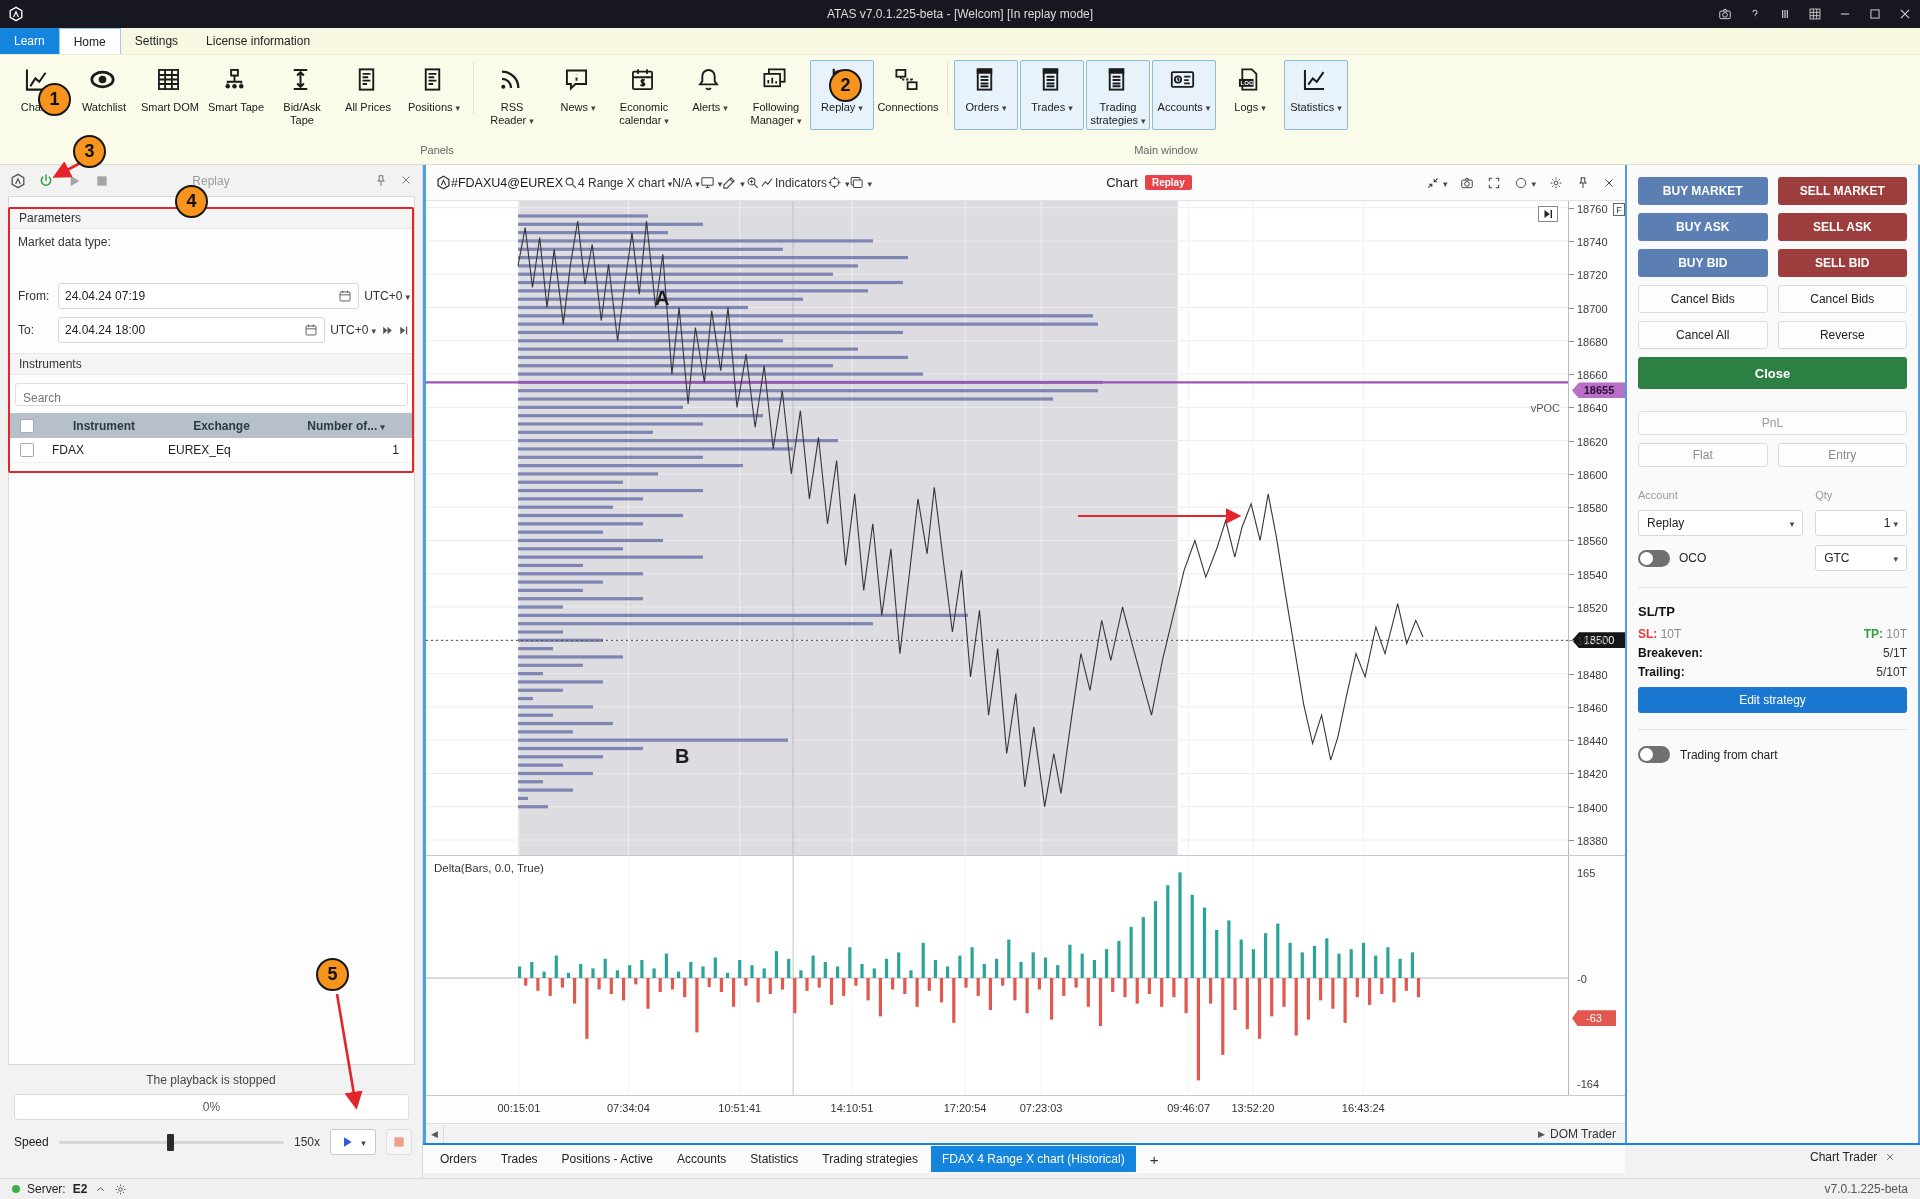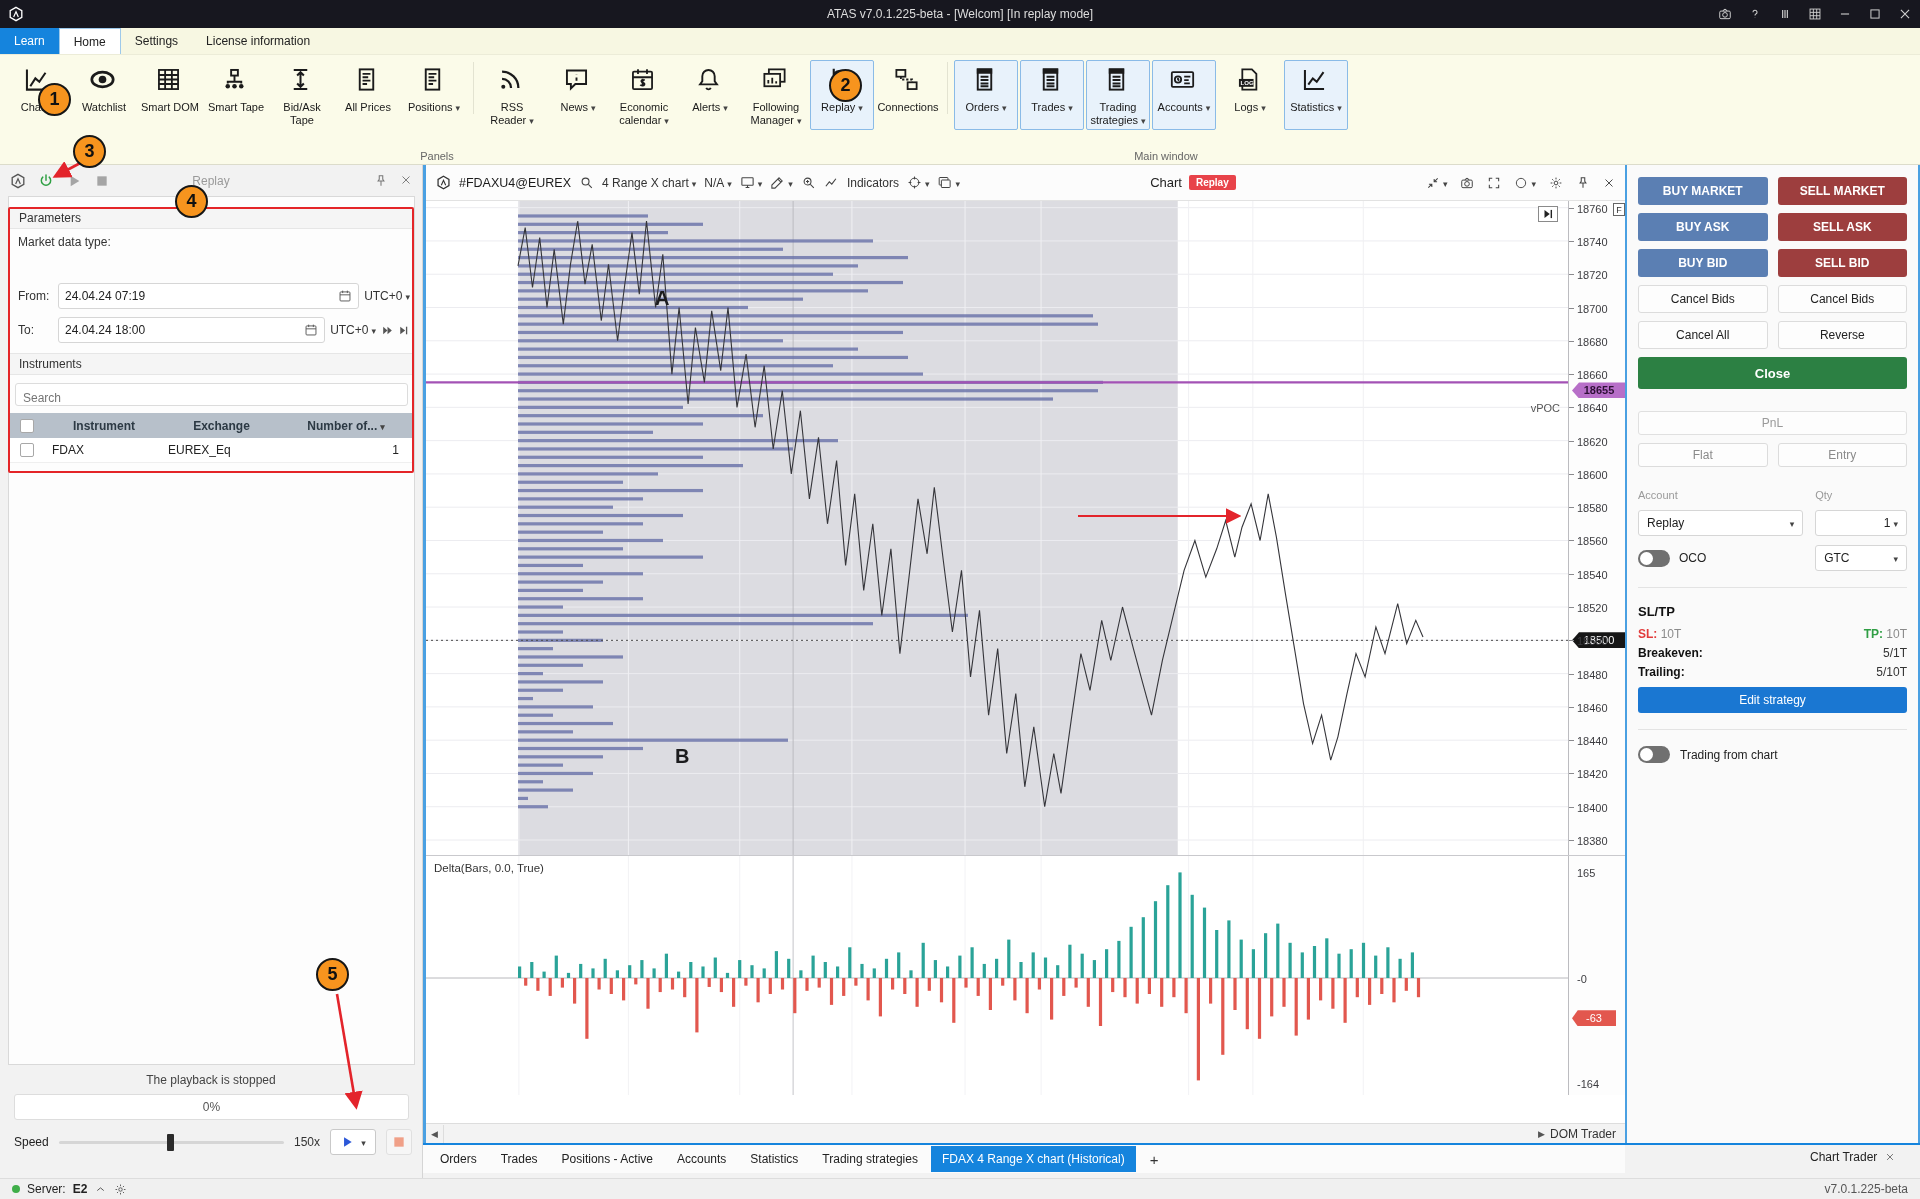--- a/index.html
+++ b/index.html
@@ -21,21 +21,21 @@
   .mtab.active{background:#fff;border:1px solid #9ec9ea;border-bottom:none;}
   
   .ribbon{position:absolute;left:0;top:55px;width:1920px;height:110px;background:#fbfbe9;border-bottom:1px solid #dcdccb;z-index:3;}
   .ribbon-items{display:flex;align-items:stretch;padding:5px 0 0 6px;}
   .ritem{width:64px;margin-right:2px;display:flex;flex-direction:column;align-items:center;gap:5px;padding:5px 1px 3px;border:1px solid transparent;border-radius:2px;}
   .ritem.active{background:#e8f2fb;border-color:#8abbe7;}
   .ric{width:30px;height:30px;color:#1b1b1b;}
   .ric svg{width:27px;height:27px;}
   .rlabel{font-size:11px;color:#1a1a1a;text-align:center;line-height:1.15;}
   .rsep{width:1px;background:#e3e3d1;margin:2px 6px 16px 5px;}
-  .rgroup-label{position:absolute;bottom:2px;font-size:11px;color:#666;text-align:center;}
+  .rgroup-label{position:absolute;bottom:8px;font-size:11px;color:#666;text-align:center;}
   
   .left-panel{position:absolute;left:0;top:165px;width:423px;height:1013px;background:#f2f2f2;border-right:1px solid #d5d5d5;}
   .lp-header{height:31px;display:flex;align-items:center;gap:12px;padding:0 10px;position:relative;}
   .lp-header span[data-icon]{width:16px;height:16px;}
   .lp-title{position:absolute;left:50%;transform:translateX(-50%);color:#9a9a9a;font-size:12px;}
   .lp-right{margin-left:auto;display:flex;gap:12px;color:#777;}
   .lp-box{position:absolute;left:8px;top:31px;width:407px;height:869px;background:#fdfdfd;border:1px solid #d9d9d9;}
   .sec-hdr{position:absolute;left:0;right:0;height:22px;background:#f5f5f5;border-top:1px solid #e6e6e6;border-bottom:1px solid #e6e6e6;display:flex;align-items:center;padding-left:10px;color:#333;}
   .fld-label{position:absolute;left:9px;color:#333;}
   .ddl{display:flex;align-items:center;background:#fff;border:1px solid #d6d6d6;border-radius:3px;padding:0 8px;color:#222;}
@@ -66,21 +66,21 @@
   .playbtn span[data-icon]{width:14px;height:14px;color:#2b57d8;}
   .stopbtn{width:26px;height:26px;background:#f6f6f6;border:1px solid #e0e0e0;border-radius:3px;display:flex;align-items:center;justify-content:center;color:#f0a088;}
   .stopbtn span{width:16px;height:16px;}
   
   .statusbar{position:absolute;left:0;top:1178px;width:1920px;height:21px;background:#f0f0f0;border-top:1px solid #ddd;display:flex;align-items:center;gap:7px;padding:0 12px;}
   .gdot{width:8px;height:8px;border-radius:50%;background:#3fae49;}
   .sb-ic{width:13px;height:13px;color:#555;}
   .sb-ver{margin-left:auto;color:#555;}
   
   .main-window{position:absolute;left:423px;top:165px;width:1202px;height:978px;background:#fff;border-left:3px solid #4aa0e2;}
-  .chart-header{height:36px;background:#fcfcfc;border-bottom:1px solid #e2e2e2;display:flex;align-items:center;gap:8px;padding:0 10px;color:#333;}
+  .chart-header{height:36px;background:#fcfcfc;border-bottom:1px solid #e2e2e2;display:flex;align-items:center;padding:0 10px;color:#333;}
   .chart-header span[data-icon]{width:15px;height:15px;color:#444;}
   .ch-sym{color:#1b1b1b;font-size:12.5px;}
   .ch-item{display:flex;align-items:center;}
   .chart-title-grp{margin-left:auto;display:flex;align-items:center;gap:7px;}
   .ch-title{font-size:13px;color:#222;}
   .replay-badge{background:#e8434a;color:#fff;font-size:10px;font-weight:bold;padding:2px 7px;border-radius:2px;}
   .chart-winicons{margin-left:auto;display:flex;gap:13px;align-items:center;color:#555;}
   .chart-winicons span[data-icon]{width:14px;height:14px;}
   .price-pane{position:absolute;left:0;top:36px;width:1202px;height:654px;}
   .price-pane svg{position:absolute;left:0;top:0;}
@@ -933,20 +933,31 @@
         <rect x="990.9" y="122" width="3.2" height="19.2" fill="#e2574e"></rect>
       </svg>
     <div class="axis" style="height:239px;" id="delta-axis">
       <div class="axis-badge badge-delta" id="delta-badge" style="top: 154.32px;">-63</div>
     <div class="dtick" style="top: 11.4px;">165</div>
         <div class="dtick" style="top: 117px;">-0</div>
         <div class="dtick" style="top: 221.96px;">-164</div>
       </div>
   </div>
 
+  <div class="time-axis" id="time-axis">
+      <div class="tlabel" style="left: 92.905px;">00:15:01</div>
+      <div class="tlabel" style="left: 202.41px;">07:34:04</div>
+      <div class="tlabel" style="left: 313.725px;">10:51:41</div>
+      <div class="tlabel" style="left: 425.945px;">14:10:51</div>
+      <div class="tlabel" style="left: 539.07px;">17:20:54</div>
+      <div class="tlabel" style="left: 615.09px;">07:23:03</div>
+      <div class="tlabel" style="left: 762.605px;">09:46:07</div>
+      <div class="tlabel" style="left: 826.86px;">13:52:20</div>
+      <div class="tlabel" style="left: 937.27px;">16:43:24</div>
+    </div>
 
   <div class="chart-scroll">
     <span class="scroll-left">◀</span>
     <span class="dom-trader">
         <span class="dom-tri">▶</span>
         <span>DOM Trader</span>
       </span>
   </div>
 </div>
 

